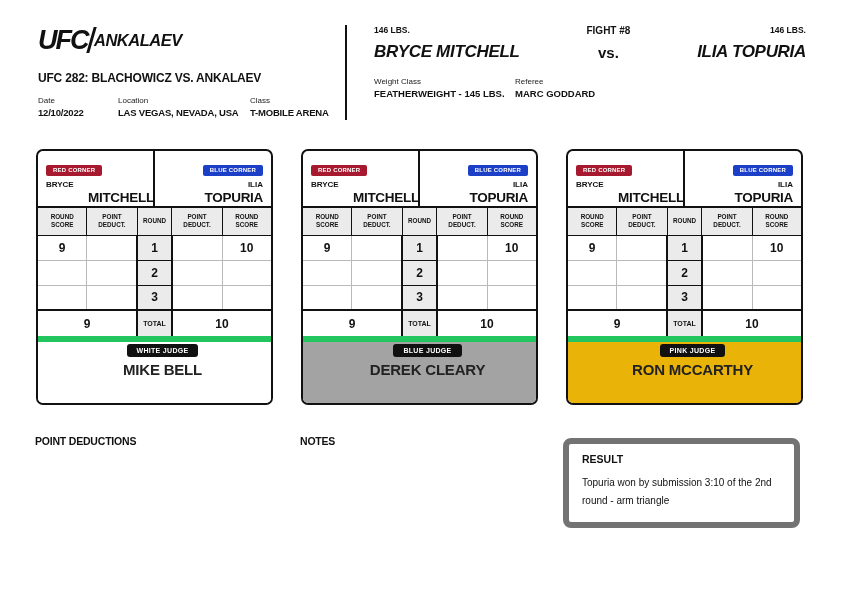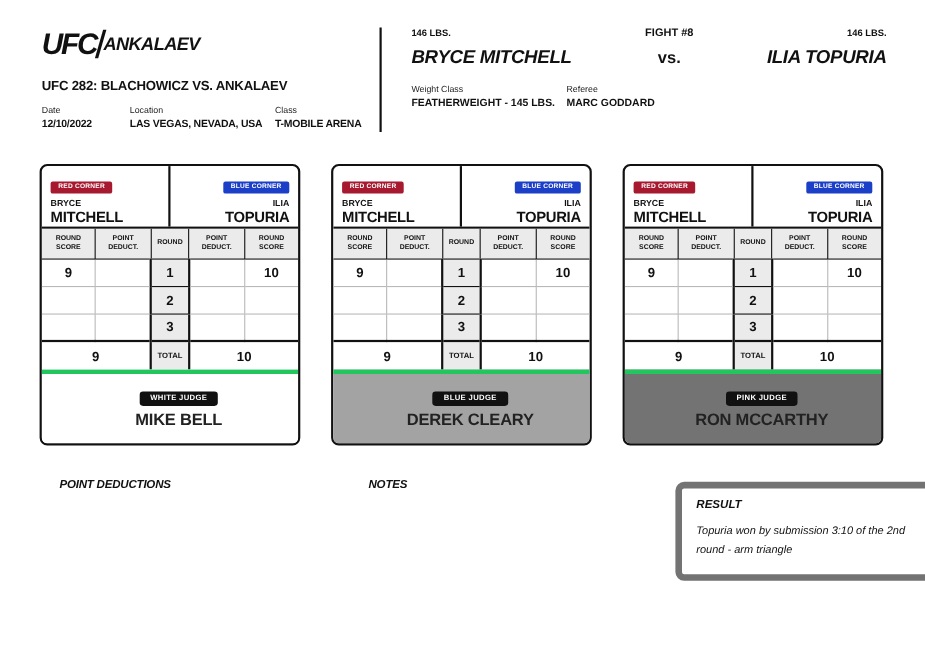--- a/index.html
+++ b/index.html
@@ -38,38 +38,38 @@
   .cards { display:flex; gap:28px; padding:0 35px 0 36px; margin-top:29px; }
   .card { width:237px; flex:0 0 237px; height:256px; border:2px solid #111; border-radius:7px; overflow:hidden; background:#fff; display:flex; flex-direction:column; }
   .card-top { display:flex; height:57px; border-bottom:2px solid #111; }
   .half { width:50%; padding:7px 8px 0 8px; }
   .half.red-half { border-right:2px solid #111; }
   .corner-badge { display:inline-block; color:#fff; font-size:6px; font-weight:900; letter-spacing:0.2px; padding:2.5px 7px; border-radius:2px; }
   .badge-red { background:var(--red); }
   .badge-blue { background:var(--blue); }
   .blue-half { text-align:right; }
   .fname { margin-top:4px; font-size:8px; font-weight:900; }
-  .lname { margin-top:1px; font-size:13.5px; font-weight:900; letter-spacing:-0.3px; }
+  .lname { margin-top:1px; font-size:13.5px; font-weight:900; letter-spacing:-0.3px;margin-left:42px; }
 
   table.score-table { width:100%; border-collapse:collapse; table-layout:fixed; }
   .score-table col.c-outer { width:21%; } .score-table col.c-inner { width:21.5%; } .score-table col.c-mid { width:15%; }
   .score-table th { background:var(--cellgray); font-size:6.3px; font-weight:900; height:27px; border:1.5px solid #111; border-top:none; line-height:1.25; padding:0 4px; }
   .score-table td { height:25px; text-align:center; font-weight:900; font-size:12px; border:1px solid var(--gridgray); }
   .score-table td.mid { background:var(--cellgray); border:1.5px solid #111; border-left-width:2px; border-right-width:2px; }
   .score-table th:first-child, .score-table td:first-child { border-left:none; }
   .score-table th:last-child, .score-table td:last-child { border-right:none; }
   .score-table tr.total td { border-top:2px solid #111; border-bottom:none; height:26px; }
   .score-table tr.total td.mid { font-size:7px; }
 
-  .card-footer { flex:1; border-top:4px solid #22c55e; display:flex; flex-direction:column; align-items:center; justify-content:center; gap:4px; padding-top:2px;padding-left:16px; }
+  .card-footer { flex:1; border-top:6px solid #22c55e; display:flex; flex-direction:column; align-items:center; gap:4px; padding-top:2px;padding-left:16px; }
   .judge-badge { display:inline-block; background:#111; color:#fff; font-size:7px; font-weight:900; letter-spacing:0.3px; padding:3px 10px; border-radius:3px; }
   .judge-name { font-size:15px; font-weight:900; color:#222; letter-spacing:-0.2px; }
 
   
-  .bottom { display:flex; gap:44px; padding:0 35px 0 52px; margin-top:30px; align-items:flex-start;font-style:italic; }
+  .bottom { display:flex; gap:28px; padding:0 35px 0 33px; margin-top:30px; align-items:flex-start; }
   .bottom .b-col { width:237px; flex:0 0 237px; }
   .b-title { font-size:10.5px; font-weight:900; letter-spacing:-0.2px; padding-left:2px; }
   .result-box { border:6px solid #737373; border-radius:8px; padding:9px 13px 12px 13px; min-height:72px; margin-top:3px; }
   .result-title { font-size:10.5px; font-weight:900; }
   .result-text { margin-top:9px; font-size:10px; line-height:18px; color:#111; max-width:212px; }
 </style>
 </head>
 <body>
 
 <div class="page">
@@ -312,21 +312,21 @@
             <td></td>
             <td></td>
           </tr>
           <tr class="total">
             <td colspan="2">9</td>
             <td class="mid">TOTAL</td>
             <td colspan="2">10</td>
           </tr>
         </tbody>
       </table>
-      <div class="card-footer" style="background: #737373;">
+      <div class="card-footer" style="background: #eab308;">
         <span class="judge-badge">PINK JUDGE</span>
         <div class="judge-name">RON MCCARTHY</div>
       </div>
     </div>
   </section>
 
   <section class="bottom">
     <div class="b-col">
       <div class="b-title">POINT DEDUCTIONS</div>
     </div>

